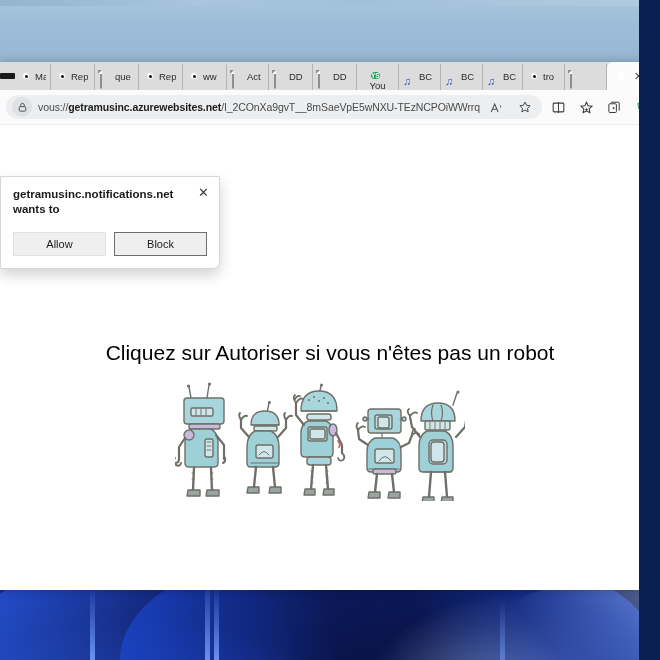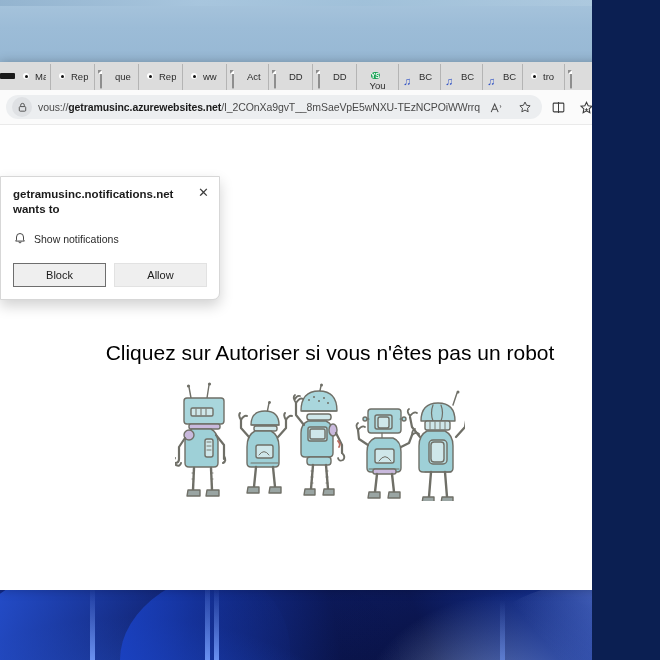--- a/index.html
+++ b/index.html
@@ -1,21 +1,21 @@
 <!DOCTYPE html>
 <html><head>
 <meta charset="utf-8">
 <style>
   html,body{margin:0;padding:0;}
   body{
     width:660px;height:660px;overflow:hidden;
     font-family:"Liberation Sans", sans-serif;
     background:#0b1f52;
   }
-  #screen{position:relative;width:592px;height:660px;overflow:hidden;}
+  #screen{position:relative;width:639px;height:660px;overflow:hidden;}
 
   
   .wallpaper{
     position:absolute;left:0;top:0;width:660px;height:660px;
     background:
       radial-gradient(ellipse 260px 200px at 78% 108%, #8fa6d8 0%, rgba(143,166,216,0) 60%),
       radial-gradient(ellipse 420px 260px at 20% 118%, #2f63e8 0%, rgba(47,99,232,0) 62%),
       radial-gradient(ellipse 520px 300px at 55% 130%, #123bbd 0%, rgba(18,59,189,0) 65%),
       linear-gradient(165deg,#0c1340 0%,#12257e 28%,#1b3fc0 55%,#0d1b5e 80%,#070d33 100%);
   }
@@ -468,30 +468,21 @@
               <path d="M31 110 l11 0 l0 6 l-12 0 z" fill="#9aa5a3"></path>
             </g>
 
           </g>
         </svg>
       </div>
 
       <div class="permdialog">
         <div class="permclose">✕</div>
         <div class="permtitle">getramusinc.notifications.net wants to</div>
-        <div class="permrow">
-          <span>
-            <svg width="14" height="14" viewBox="0 0 24 24" fill="none" stroke="#3c3c3c" stroke-width="1.6">
-              <path d="M6 17v-5a6 6 0 0 1 12 0v5l1.5 2h-15z"></path>
-              <path d="M10 20a2 2 0 0 0 4 0"></path>
-            </svg>
-          </span>
-          <span class="ptxt">Show notifications</span>
-        </div>
         <div class="permbtns">
+          <div class="pbtn">Allow</div>
           <div class="pbtn primary">Block</div>
-          <div class="pbtn">Allow</div>
         </div>
       </div>
 
     </div>
   </div>
 </div>
 
 </body></html>

